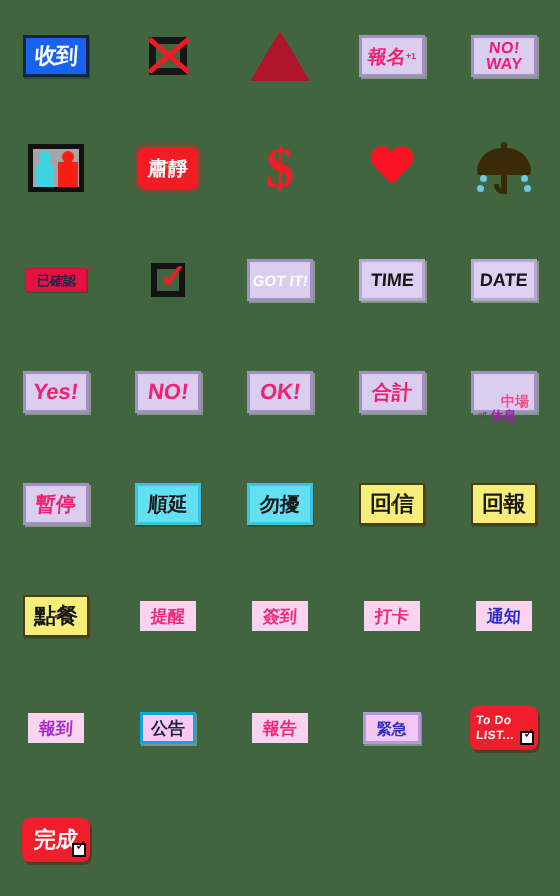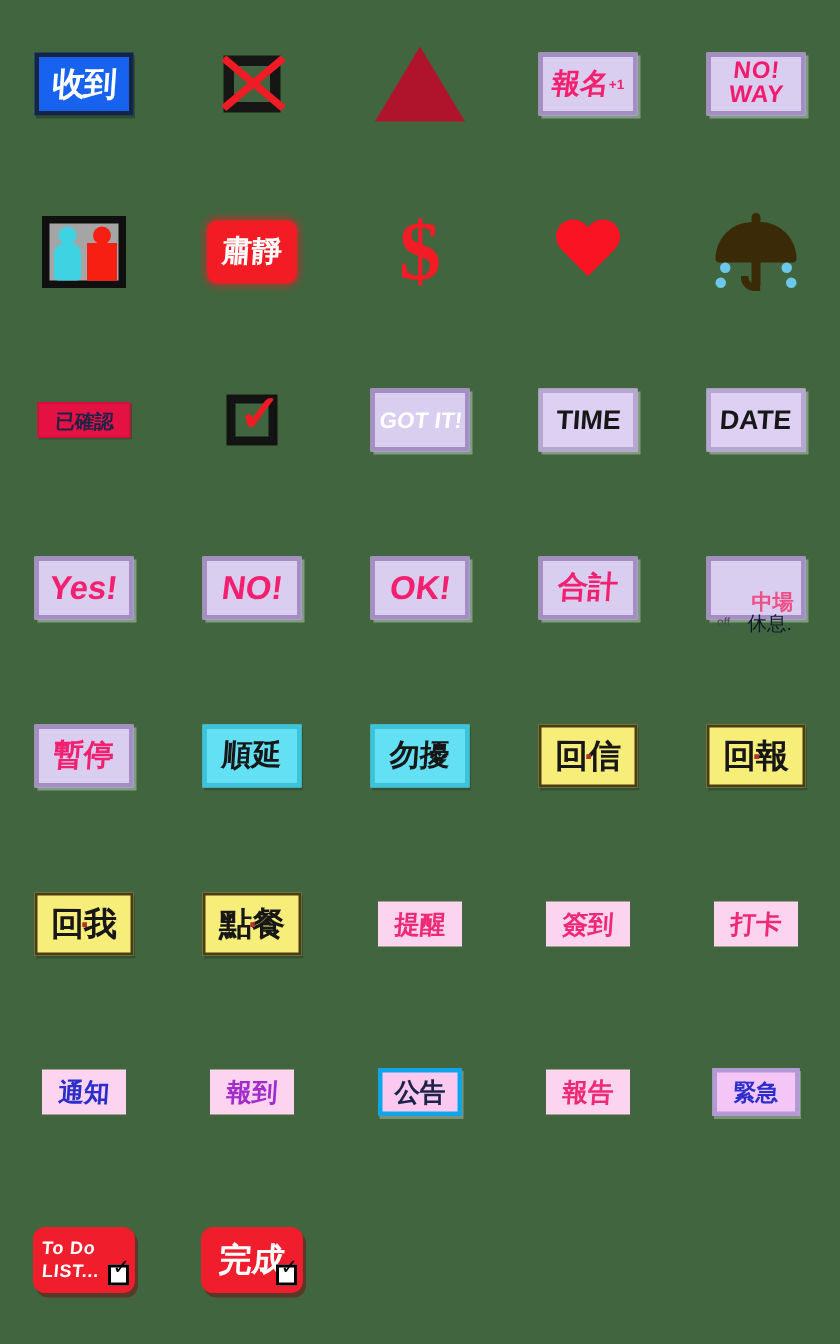--- a/index.html
+++ b/index.html
@@ -342,24 +342,24 @@
   }
   .break-inner .top {
     position: absolute;
     top: 4px; right: 5px;
     color: #ef4f86;
     font-size: 14px;
     font-weight: 700;
   }
   .break-inner .bot {
     position: absolute;
-    bottom: 4px; right: 6px;
-    color: #0f172a;
+    bottom: 4px; right: 14px;
+    color: #a21caf;
     font-size: 13px;
-    font-weight: 400;
+    font-weight: 700;
   }
   .break-inner .off {
     position: absolute;
     bottom: 7px; left: 4px;
     color: #4a4a58;
     font-size: 8px;
     font-weight: 400;
   }
 
   
@@ -551,25 +551,20 @@
     </div>
   </div>
 
 
   <div class="cell">
     <div class="sign v-yellow">
       <span class="txt t-black fs22">回報</span>
     </div>
   </div>
 
-  <div class="cell">
-    <div class="sign v-yellow">
-      <span class="txt t-black fs22">回我</span>
-    </div>
-  </div>
 
 
   <div class="cell">
     <div class="sign v-yellow">
       <span class="txt t-black fs22">點餐</span>
     </div>
   </div>
 
   <div class="cell">
     <div class="sign v-pinkflat">

